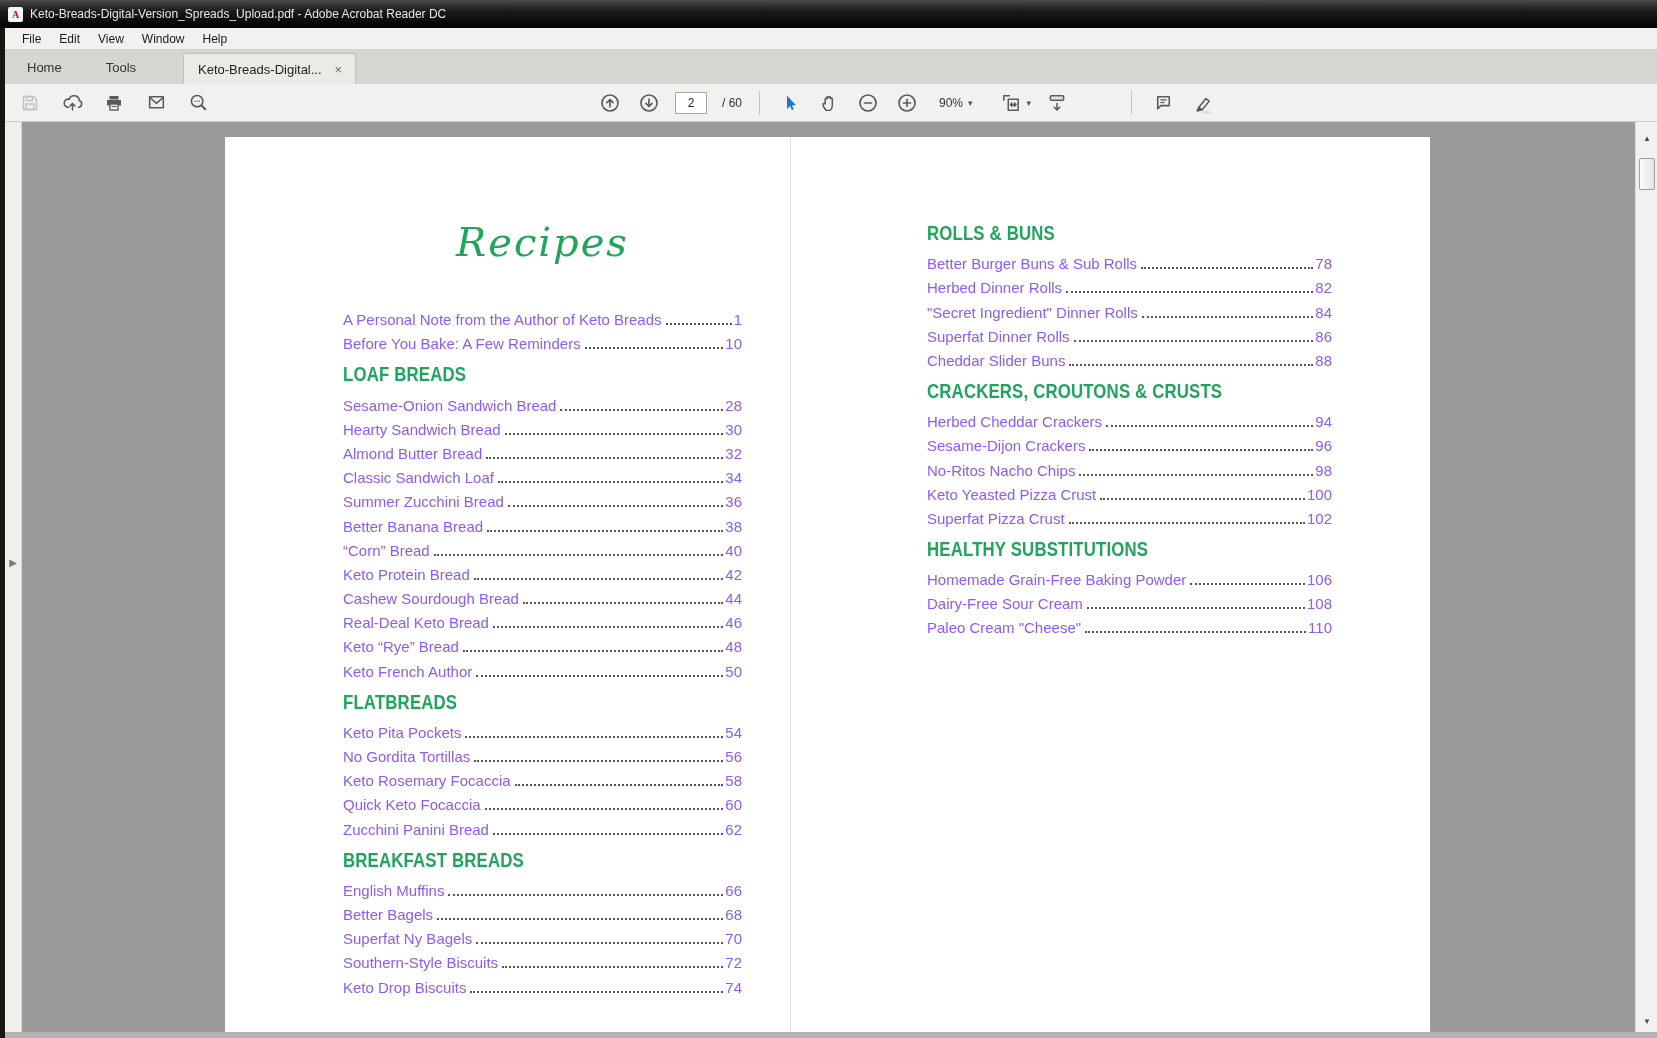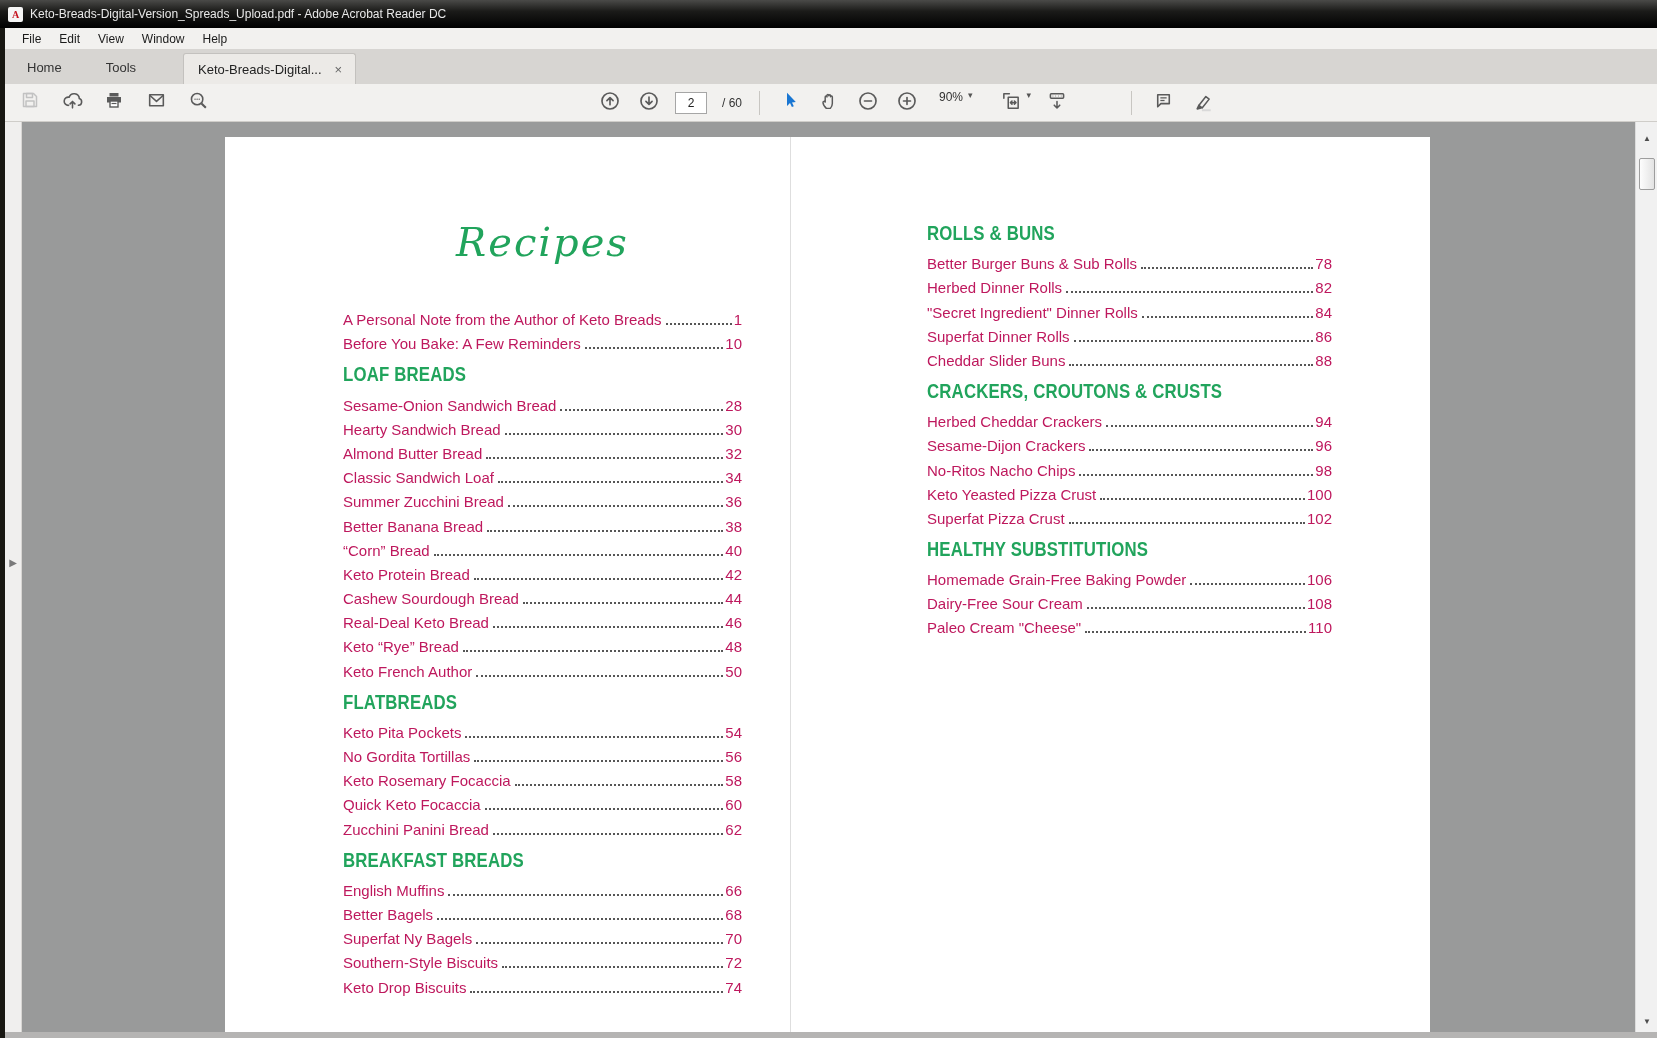--- a/index.html
+++ b/index.html
@@ -26,21 +26,21 @@
     background:#eceae7; border:1px solid #c3c1be; border-bottom:none;
     border-radius:3px 3px 0 0; padding:0 10px 0 14px; font-size:13px; color:#222; }
   .doc-tab .close { margin-left:10px; color:#666; font-size:13px; padding:0 3px; }
 
   .toolbar { position:absolute; left:5px; top:84px; width:1652px; height:38px;
     background:#f2f1ef; border-bottom:1px solid #cfcdc9; }
   .tb-group { position:absolute; top:0; height:37px; display:flex; align-items:center; }
   .tb-left  { left:12px; gap:16px; }
   .tb-center{ left:592px; gap:13px; }
   .tb-right { left:1122px; gap:14px; }
-  .tb-btn { width:26px; height:26px; display:flex; justify-content:center; border-radius:2px; }
+  .tb-btn { width:26px; height:26px; display:flex; align-items:center; justify-content:center; border-radius:2px; }
   .vsep { width:1px; height:24px; background:#c8c6c2; margin:0 4px; }
   .page-input { width:32px; height:22px; border:1px solid #a6a6a6; background:#fff;
     text-align:center; font-size:12px; color:#222; font-family:"Liberation Sans",sans-serif; }
   .page-total { font-size:12px; color:#333; margin-left:2px; }
   .zoom-level { font-size:12px; color:#333; margin-left:6px; }
   .caret { font-size:9px; color:#555; margin-left:5px; }
 
   
   .left-border { position:absolute; left:0; top:28px; width:5px; height:1010px; background:#181712; }
   .workspace { position:absolute; left:5px; top:122px; width:1652px; height:910px; background:#999a9a; overflow:hidden; }
@@ -61,21 +61,21 @@
   .page-right { left:785px; width:640px; border-left:1px solid #dedede; padding:75px 98px 0 136px; }
 
   .recipes-title { height:54px; margin-bottom:36px; text-align:center;
     font-family:"DejaVu Serif",serif; font-style:italic; font-size:40px; line-height:54px;
     color:#21a45c; letter-spacing:2px; }
 
   .toc-heading { margin:11px 0 6px; height:20px; white-space:nowrap; }
   .toc-heading .cond { display:inline-block; transform:scaleX(.8); transform-origin:0 100%;
     font-weight:700; font-size:21px; line-height:20px; color:#21a45c; letter-spacing:0.2px; }
 
-  .toc-entry { display:flex; align-items:flex-end; height:24.2px; font-size:15px; color:#be185d; }
+  .toc-entry { display:flex; align-items:flex-end; height:24.2px; font-size:15px; color:#8b5cf6; }
   .toc-entry .t { white-space:nowrap; line-height:19px; }
   .toc-entry .dots { flex:1; border-bottom:2px dotted #565656; margin:0 2px 4px 4px; min-width:10px; }
   .toc-entry .p { line-height:19px; }
 
   svg.icn { display:block; }
 </style>
 </head>
 <body>
 
 <div class="titlebar">

